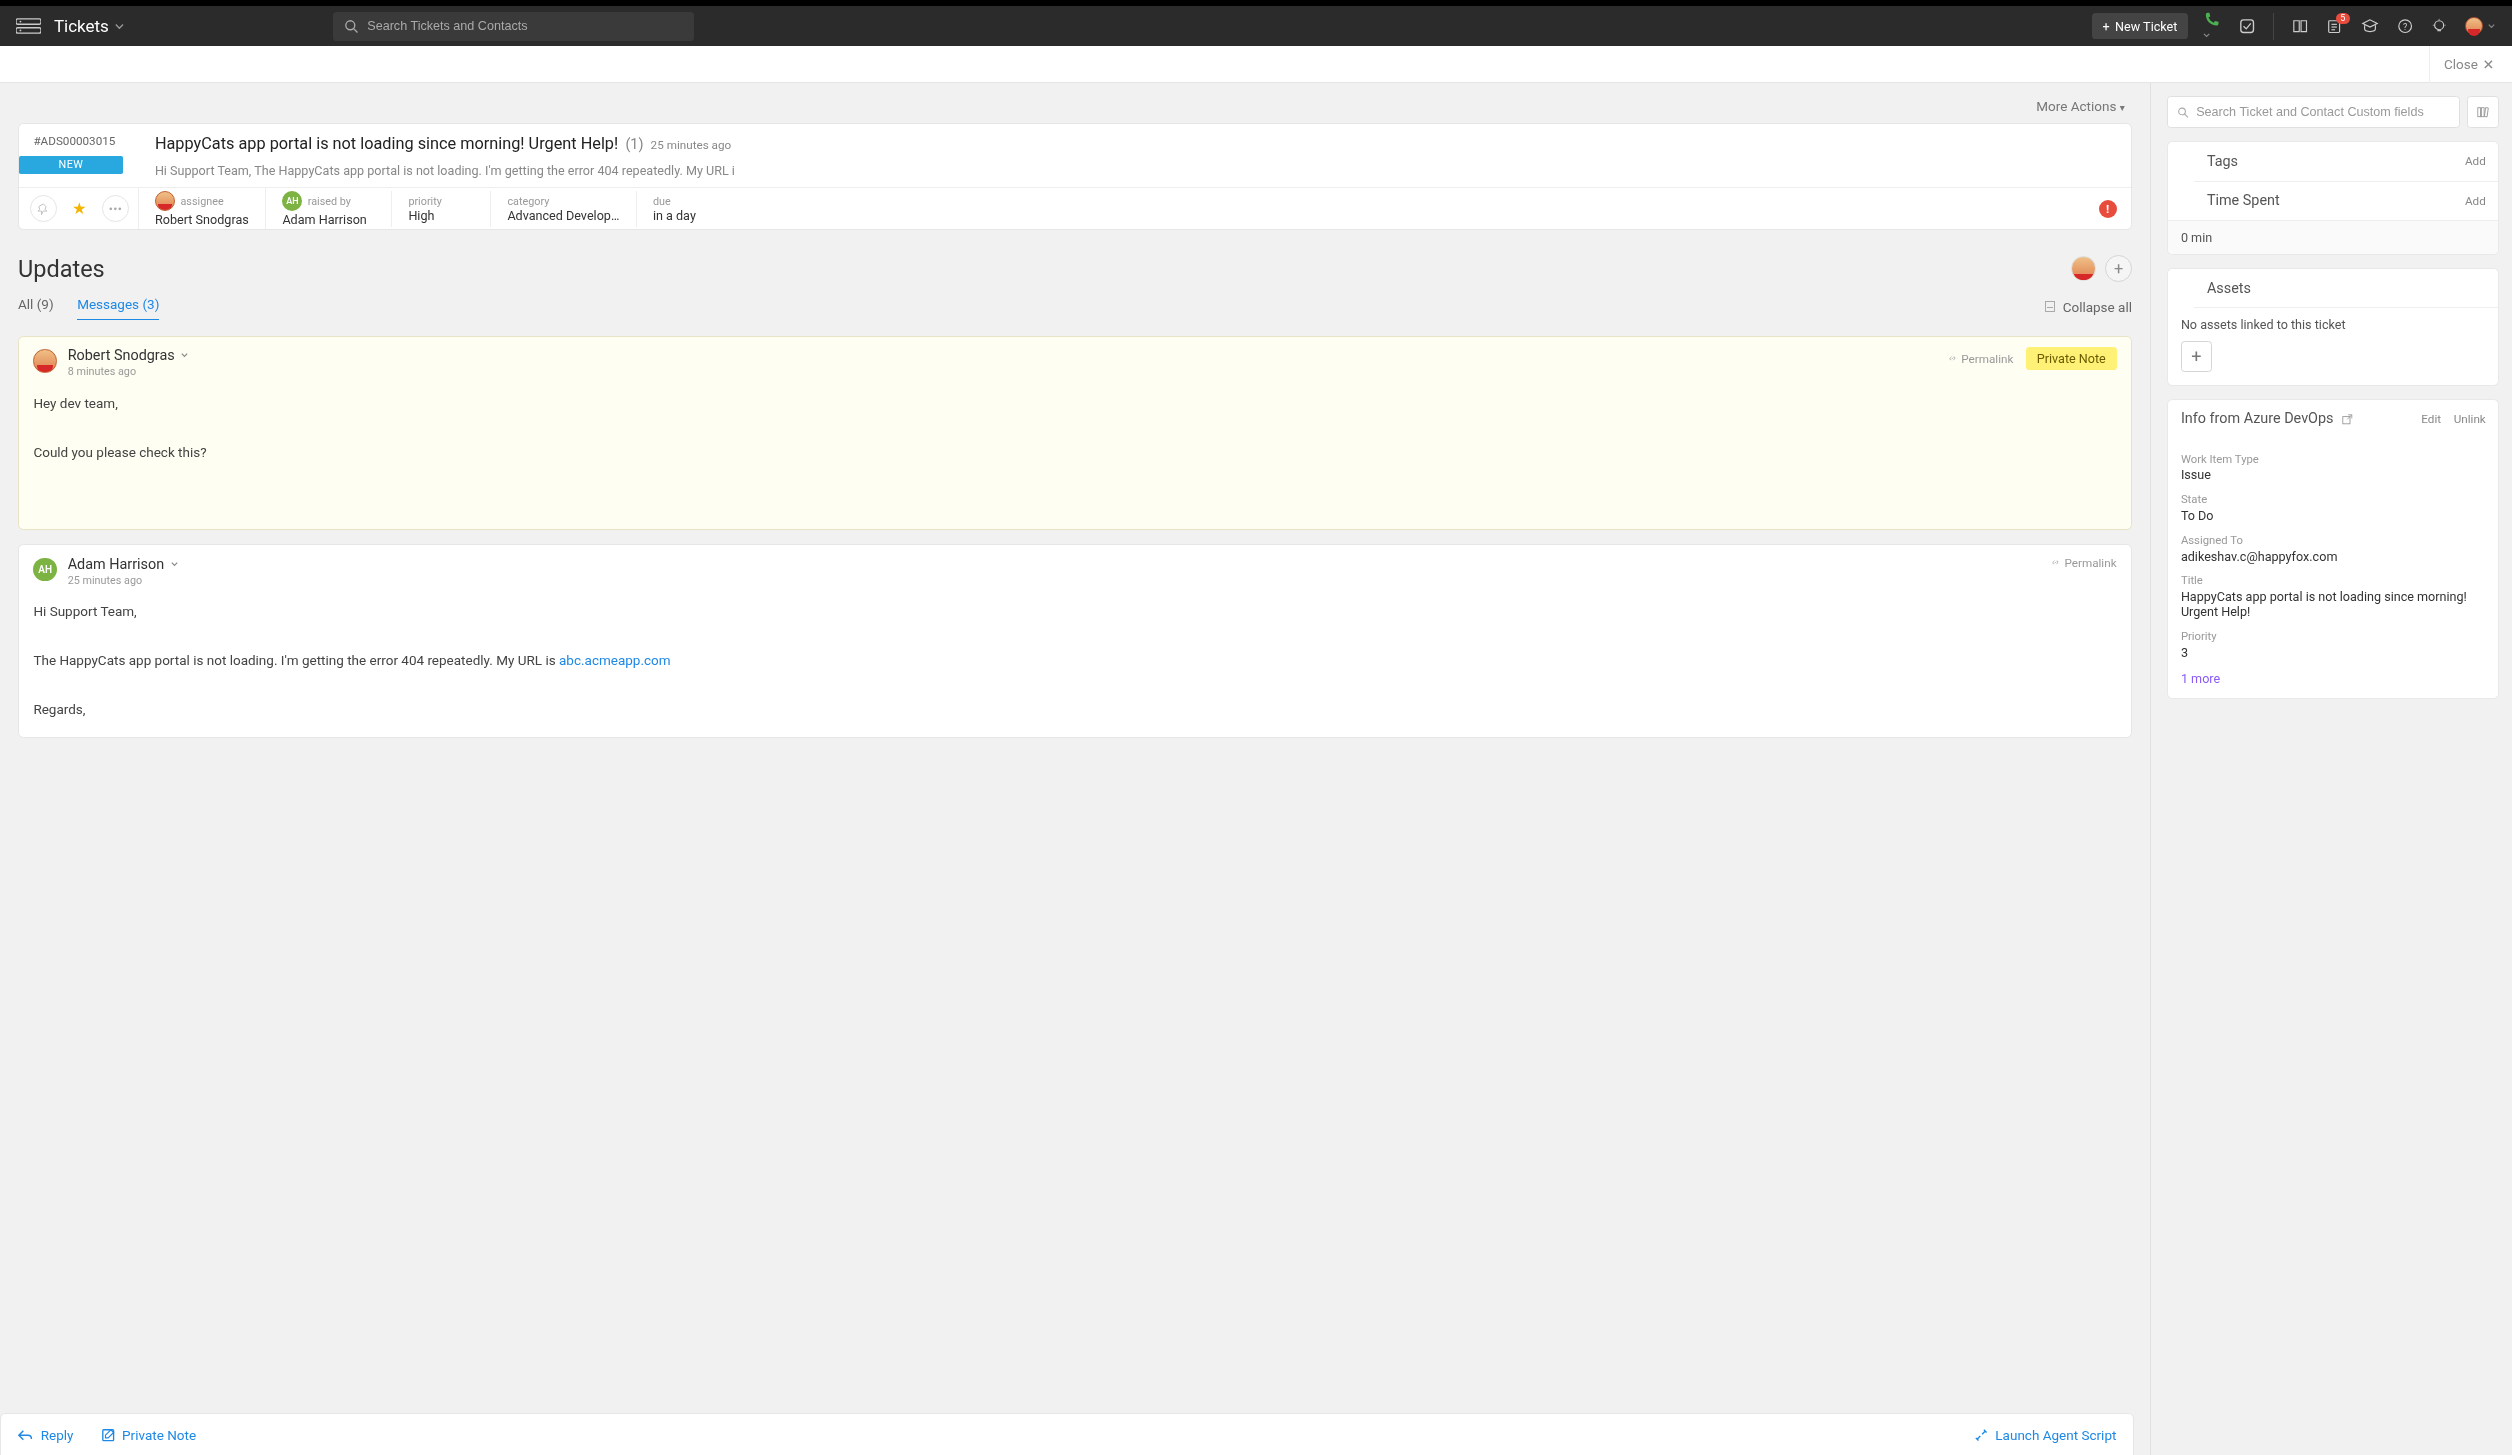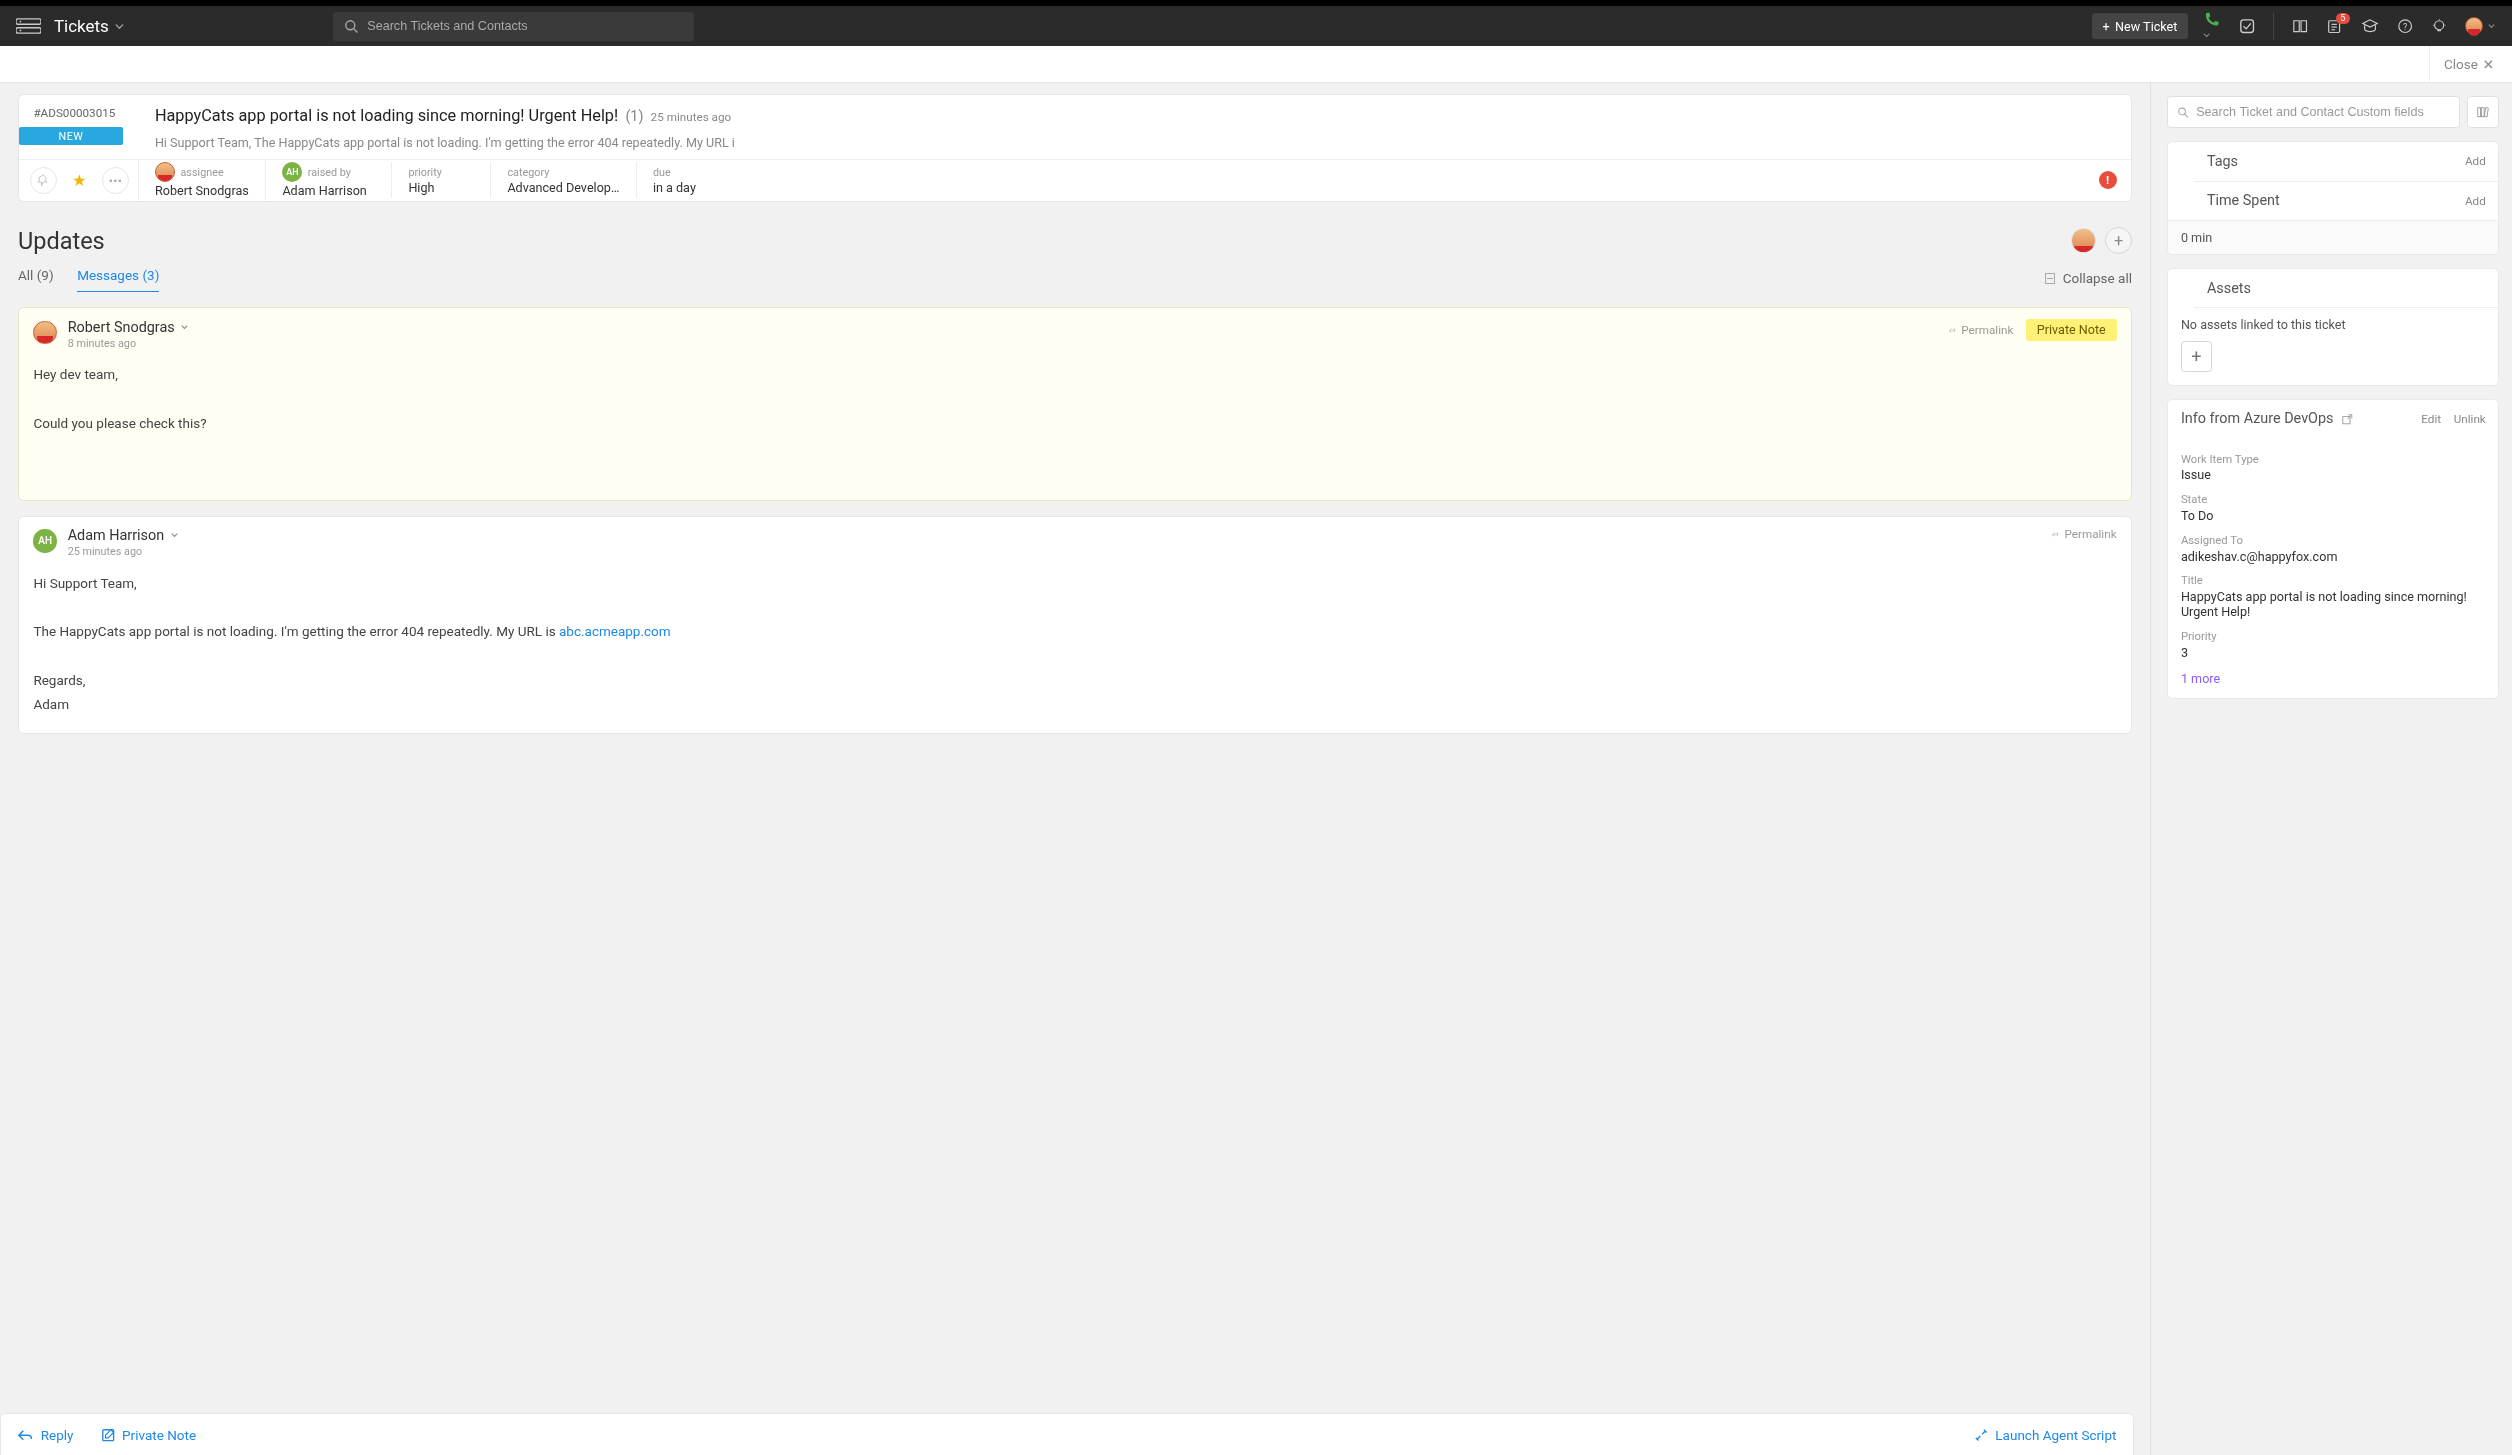--- a/index.html
+++ b/index.html
@@ -411,20 +411,24 @@
     <span>Close</span>
     <svg width="10.8" height="10.8" viewBox="0 0 12 12">
         <line x1="2" y1="2" x2="10" y2="10" stroke="#888" stroke-width="1.5"></line>
         <line x1="10" y1="2" x2="2" y2="10" stroke="#888" stroke-width="1.5"></line>
       </svg>
   </div>
 </div>
 
 <div class="layout">
   <div class="main">
+    <div class="more-actions">
+      <span>More Actions</span>
+      <span style="font-size:10px;"> ▾</span>
+    </div>
 
     <div class="ticket-card">
       <div class="ticket-top">
         <div class="ticket-id-col">
           <div class="ticket-id">#ADS00003015</div>
           <div class="status-badge">NEW</div>
         </div>
         <div style="flex:1;">
           <div class="ticket-title-row">
             <span class="ticket-title">HappyCats app portal is not loading since morning! Urgent Help!</span>
@@ -555,21 +559,20 @@
             <span>Permalink</span>
           </div>
         </div>
       </div>
       <div class="msg-body">
         <div>Hi Support Team,</div>
         <div>&nbsp;</div>
         <div><span>The HappyCats app portal is not loading. I'm getting the error 404 repeatedly. My URL is </span><a href="#">abc.acmeapp.com</a></div>
         <div>&nbsp;</div>
         <div>Regards,</div>
-        <div>Adam</div>
       </div>
     </div>
 
     <div class="action-bar">
       <div class="act">
         <svg width="16.3" height="12.6" viewBox="0 0 18 14">
             <path d="M7 2L2 7l5 5M2 7h10c3 0 4 2 4 4" stroke="#1e88e5" stroke-width="1.6" fill="none"></path>
           </svg>
         <span>Reply</span>
       </div>

